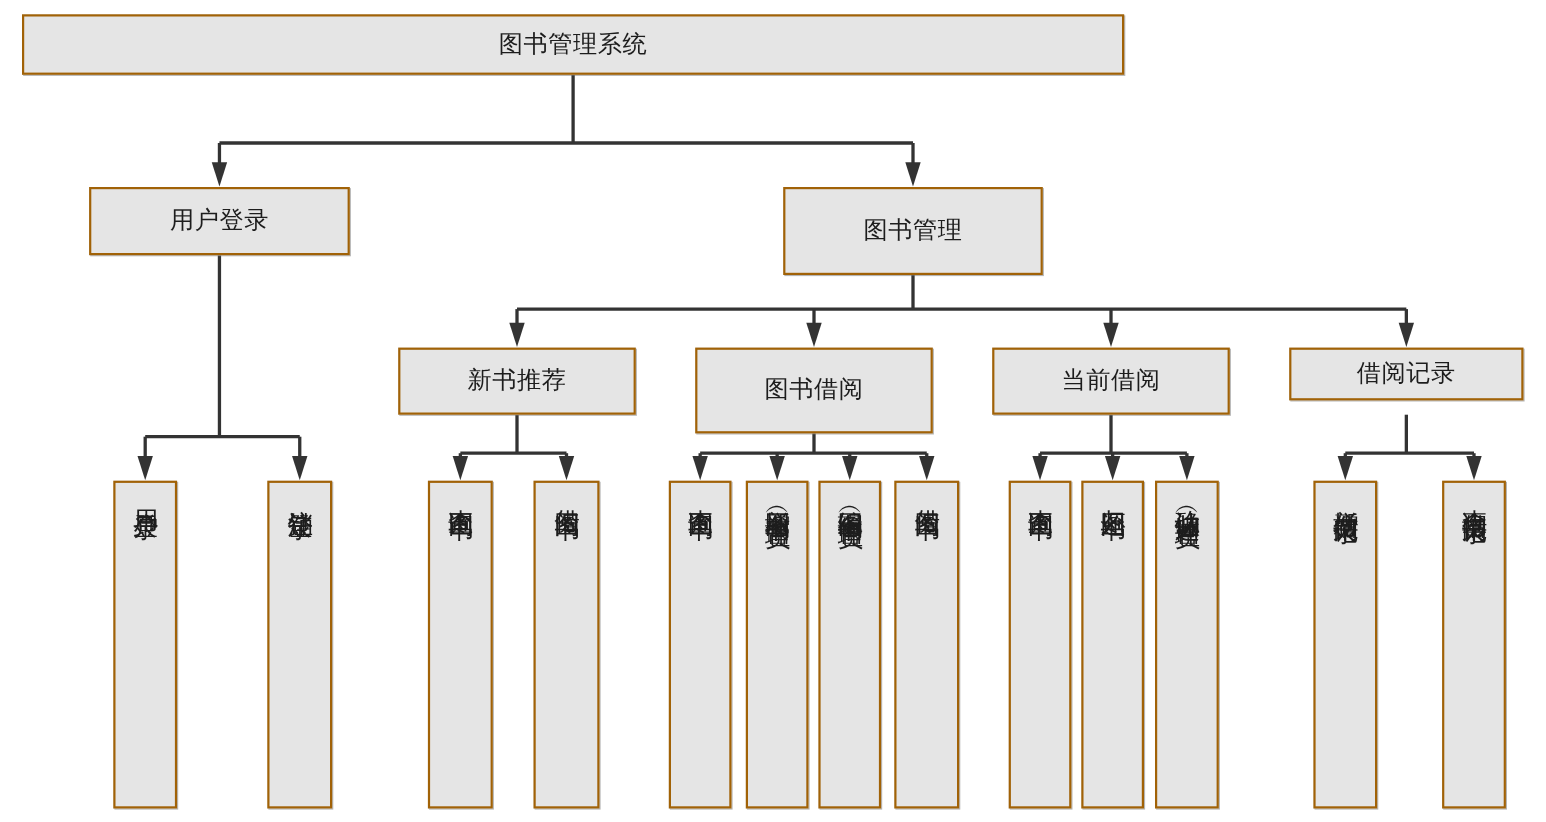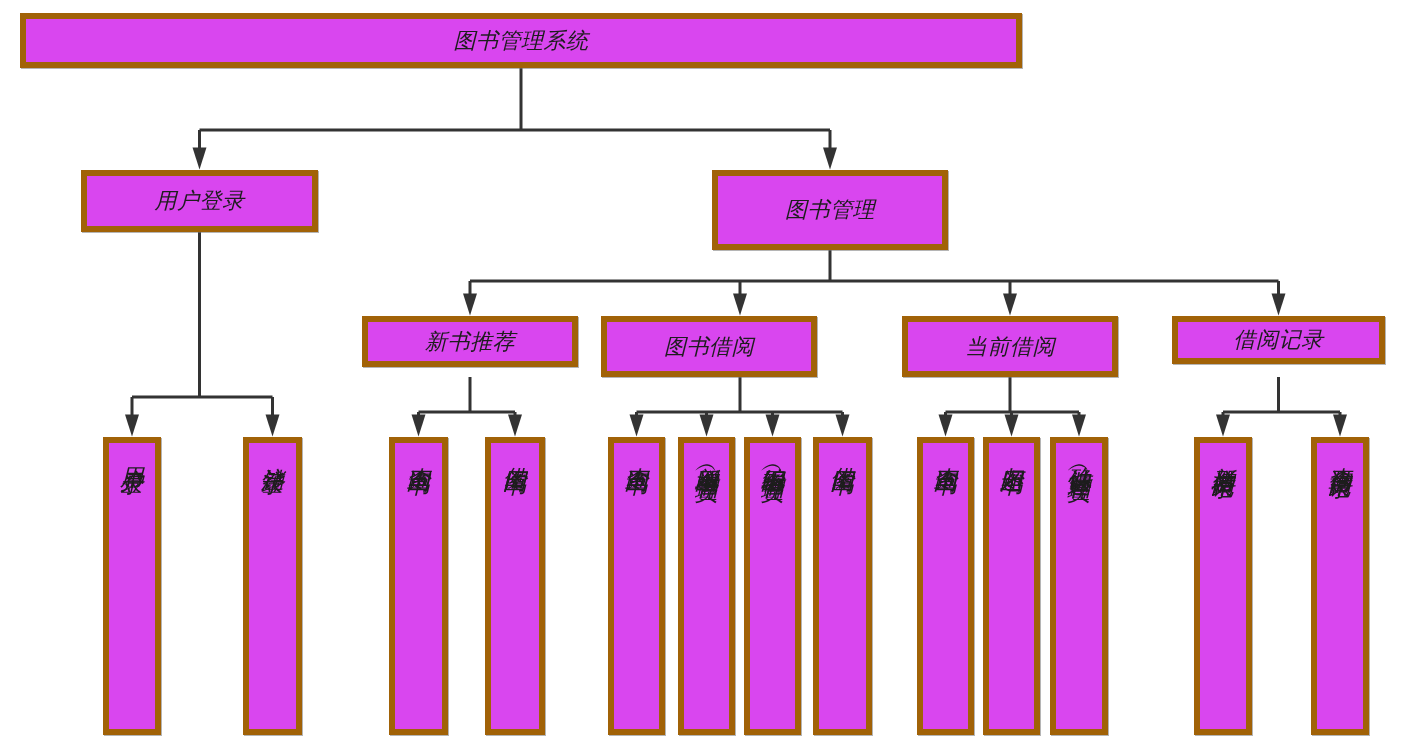--- a/index.html
+++ b/index.html
@@ -17,27 +17,26 @@
   #diagram-root {
     position: absolute;
     left: 0;
     top: 0;
     width: 1405px;
     height: 747px;
   }
   .node-box {
     position: absolute;
     box-sizing: border-box;
-    background: #d946ef;
-    border: 6px solid #a16207;
+    background: #e5e5e5;
+    border: 2px solid #a16207;
     display: flex;
     align-items: center;
     justify-content: center;
     box-shadow: 1px 1px 0 rgba(120,120,120,0.55);
-    font-style: italic;
   }
   .node-label {
     color: #1d1d1d;
     font-size: 22px;
     line-height: 1.18;
     letter-spacing: 0.5px;
     white-space: nowrap;
     text-align: center;
   }
   .node-box.vertical {
@@ -132,24 +131,24 @@
   <div id="node-layer">
       <div class="node-box" style="left: 20px; top: 13px; width: 1002px; height: 55px;">
         <span class="node-label">图书管理系统</span>
       </div>
       <div class="node-box" style="left: 81px; top: 170px; width: 237px; height: 62px;">
         <span class="node-label">用户登录</span>
       </div>
       <div class="node-box" style="left: 712px; top: 170px; width: 236px; height: 80px;">
         <span class="node-label">图书管理</span>
       </div>
-      <div class="node-box" style="left: 362px; top: 316px; width: 216px; height: 51px;">
+      <div class="node-box" style="left: 362px; top: 316px; width: 216px; height: 61px;">
         <span class="node-label">新书推荐</span>
       </div>
-      <div class="node-box" style="left: 601px; top: 316px; width: 216px; height: 61px;">
+      <div class="node-box" style="left: 632px; top: 316px; width: 216px; height: 78px;">
         <span class="node-label">图书借阅</span>
       </div>
       <div class="node-box" style="left: 902px; top: 316px; width: 216px; height: 61px;">
         <span class="node-label">当前借阅</span>
       </div>
       <div class="node-box" style="left: 1172px; top: 316px; width: 213px; height: 48px;">
         <span class="node-label">借阅记录</span>
       </div>
       <div class="node-box vertical" style="left: 103px; top: 437px; width: 58px; height: 298px;">
         <span class="node-label">用户登录</span>

